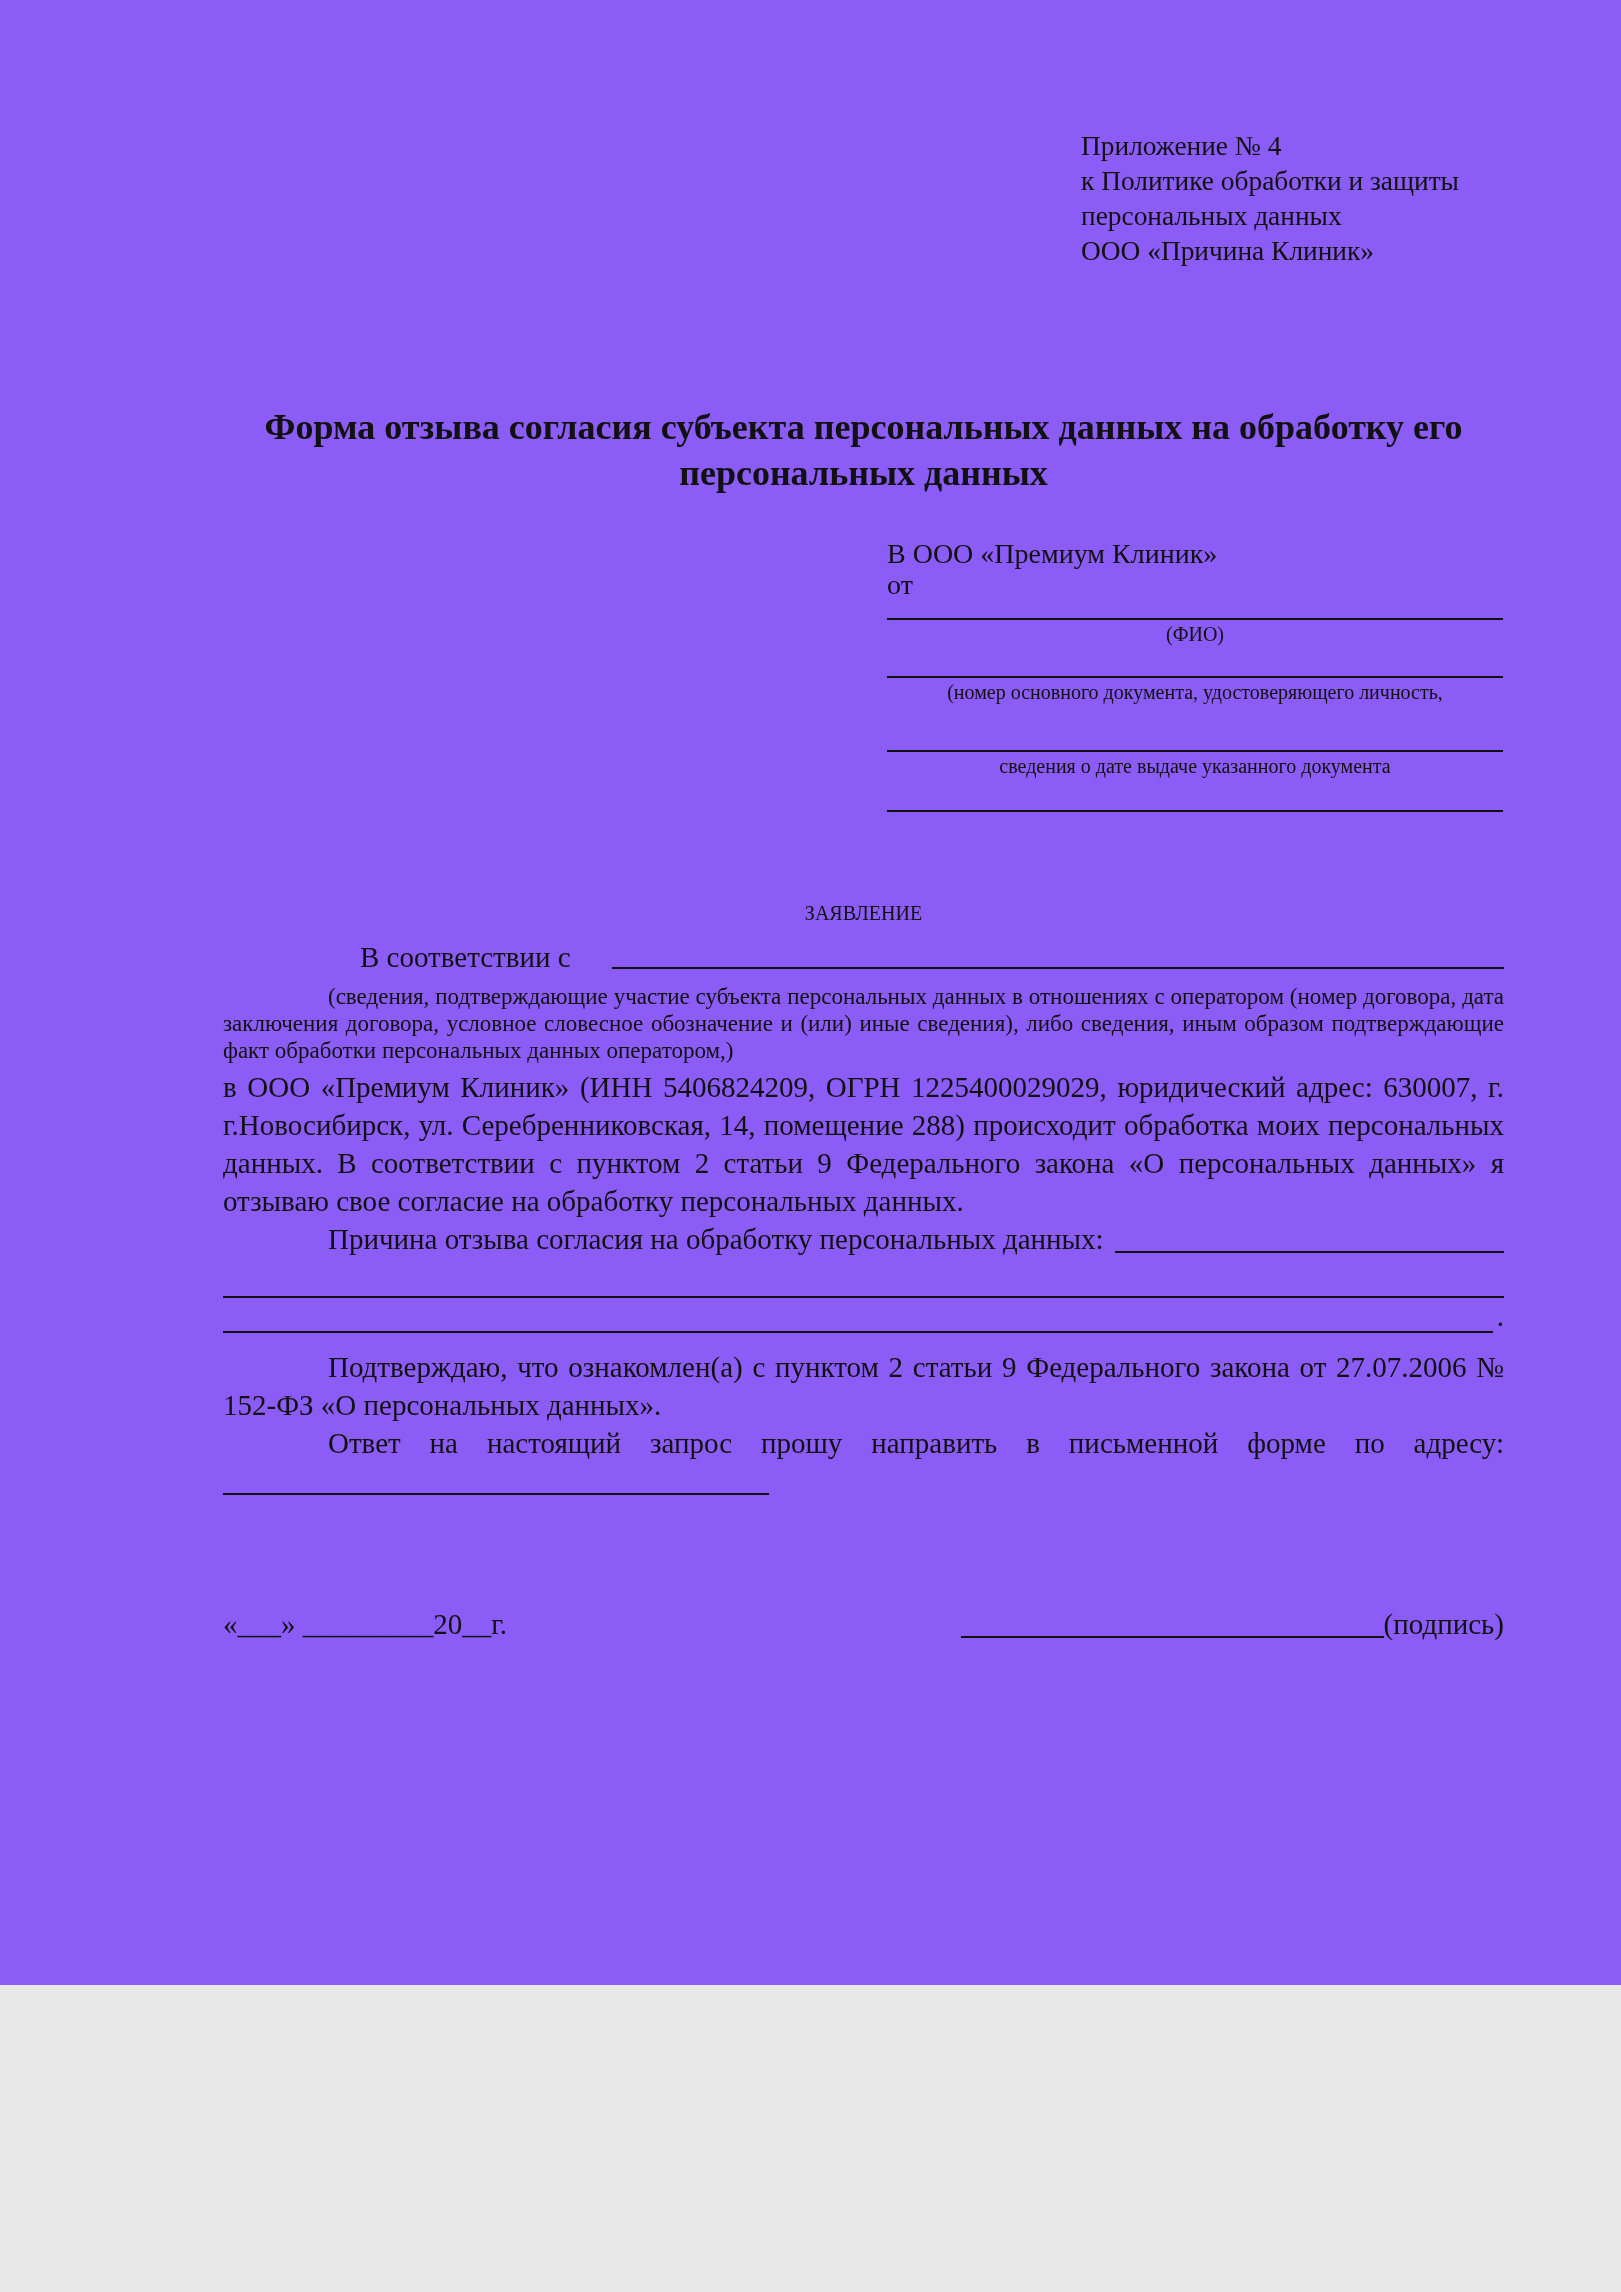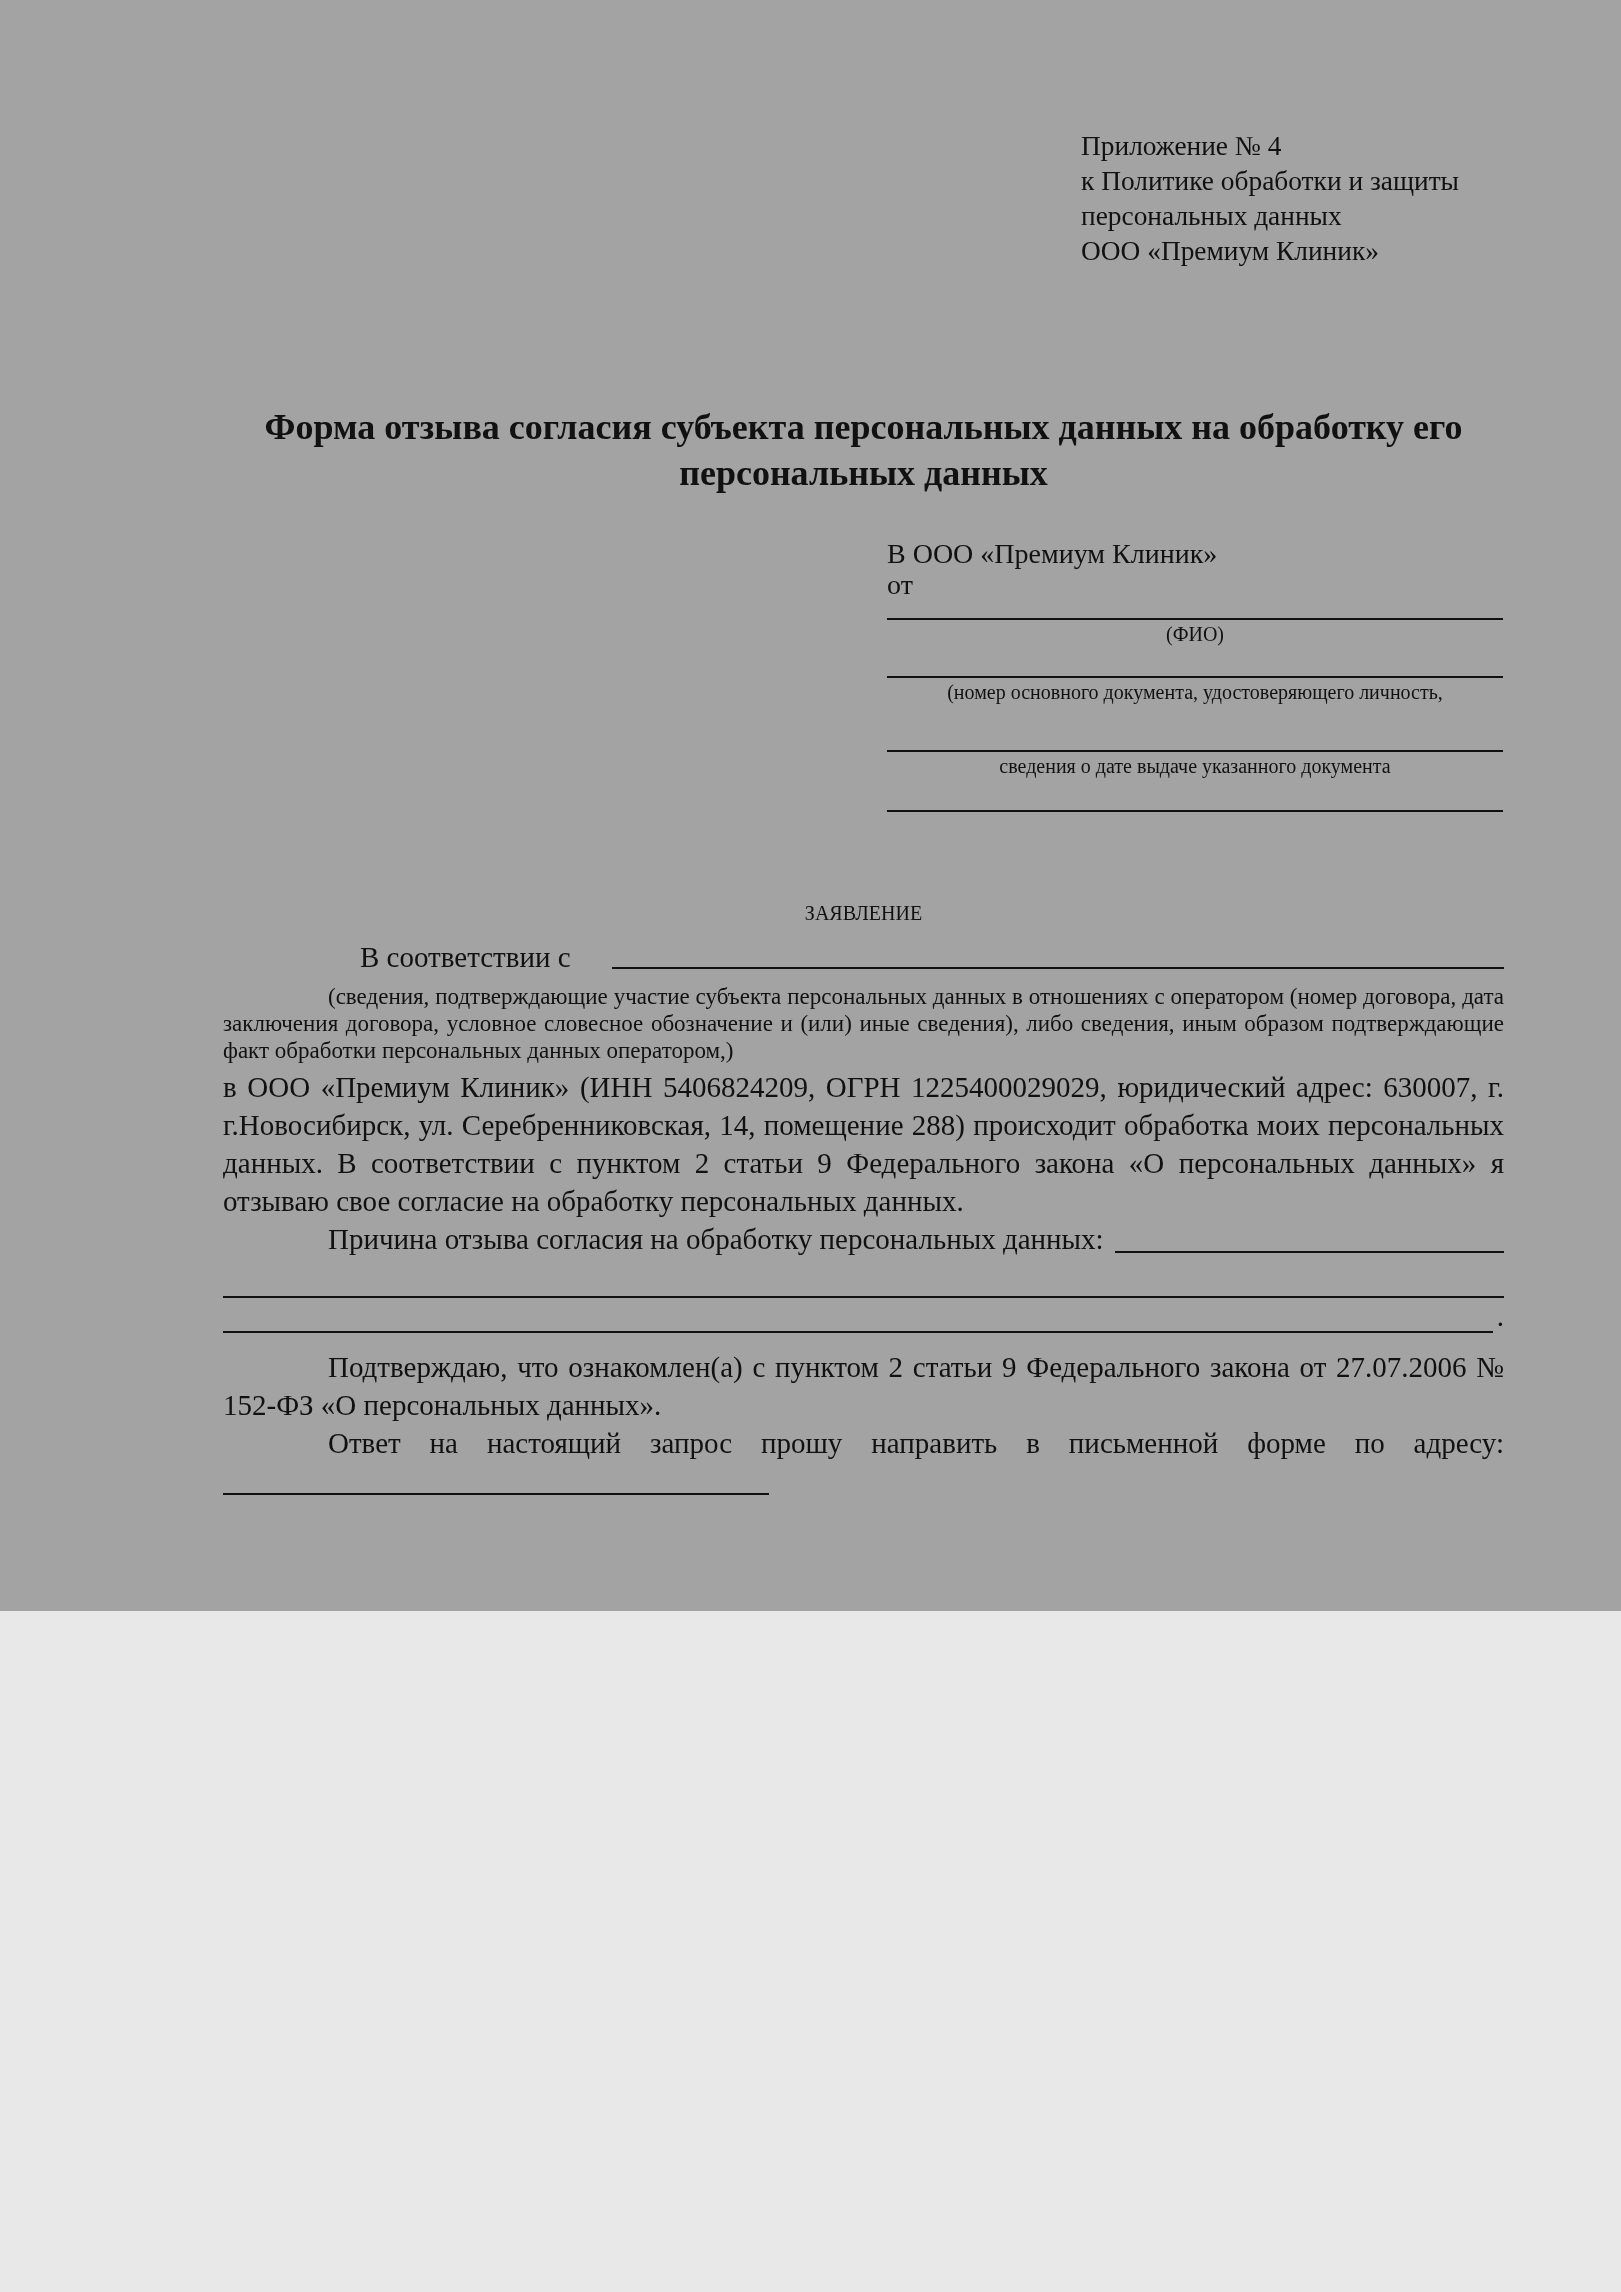--- a/index.html
+++ b/index.html
@@ -3,22 +3,22 @@
 <meta charset="utf-8">
 <style>
   html, body {
     margin: 0;
     padding: 0;
     background: #e8e8e8;
   }
   .page {
     position: relative;
     width: 1621px;
-    height: 1611px;
-    background: #a3a3a3;
+    height: 1985px;
+    background: #8b5cf6;
     font-family: "Liberation Serif", "DejaVu Serif", serif;
     color: #111111;
     overflow: hidden;
   }
   
   .appendix {
     position: absolute;
     left: 1081px;
     top: 129px;
     font-size: 27.4px;
@@ -167,21 +167,21 @@
 </style>
 </head>
 <body>
 
 <div class="page">
 
   <div class="appendix">
     <div>Приложение № 4</div>
     <div>к Политике обработки и защиты</div>
     <div>персональных данных</div>
-    <div>ООО «Премиум Клиник»</div>
+    <div>ООО «Причина Клиник»</div>
   </div>
 
   <div class="doc-title">Форма отзыва согласия субъекта персональных данных на обработку его персональных данных</div>
 
   <div class="addressee">
     <div class="org">В ООО «Премиум Клиник»</div>
     <div class="from">от</div>
 
     <div class="blank-line bl-1"></div>
     <div class="caption">(ФИО)</div>

